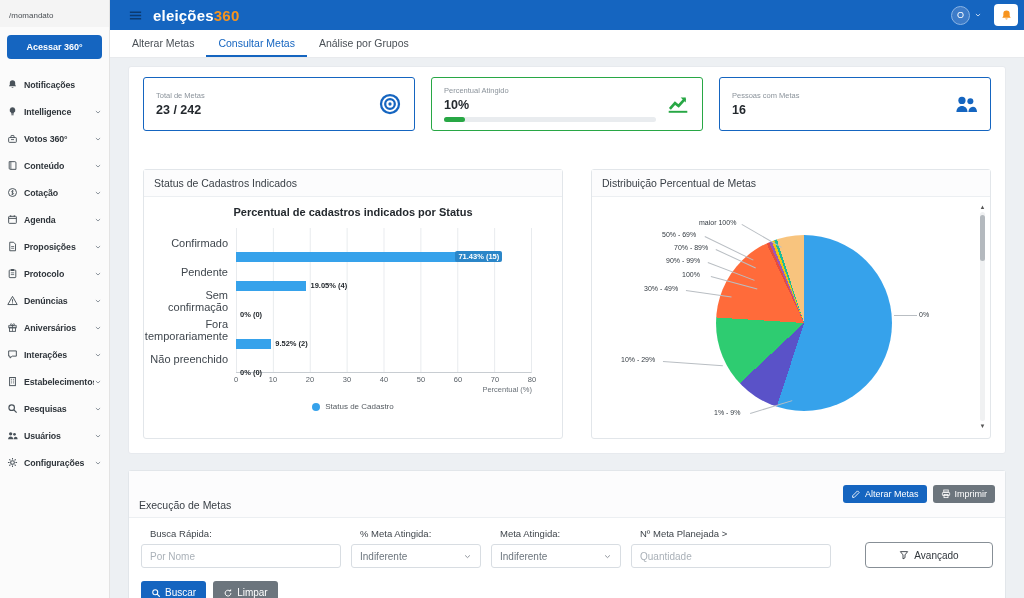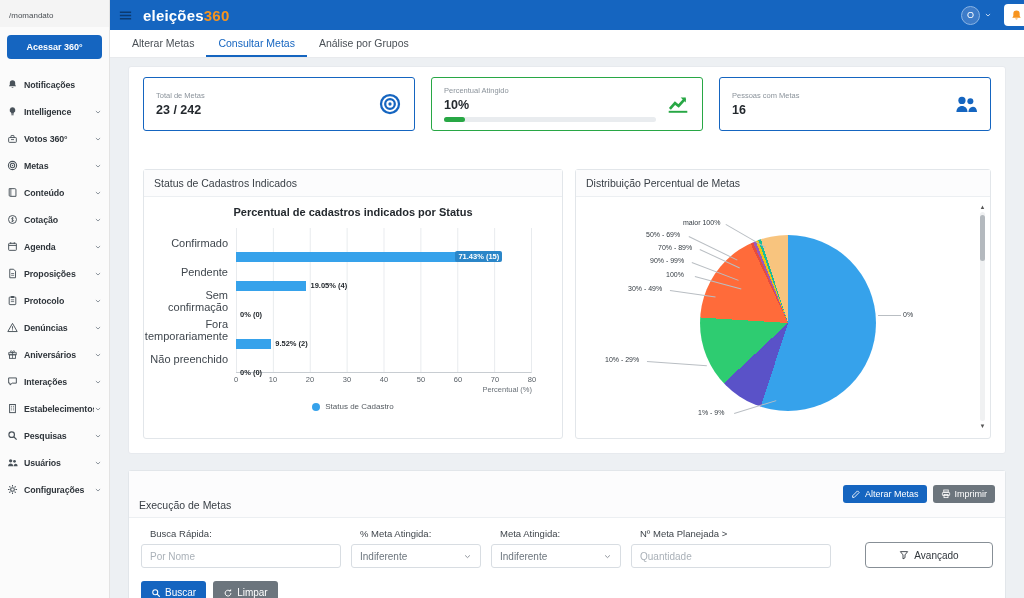--- a/index.html
+++ b/index.html
@@ -19,21 +19,21 @@
   .nav-item{display:flex;align-items:center;height:27px;padding:0 7px;cursor:pointer;}
   .nav-icon{width:11px;height:11px;color:#49525a;margin-right:6px;flex-shrink:0;display:flex;}
   .nav-icon svg{width:11px;height:11px;}
   .nav-label{font-size:8.8px;font-weight:bold;color:#2f353b;letter-spacing:-0.1px;
              white-space:nowrap;overflow:hidden;flex:1;}
   .nav-chev{width:8px;height:8px;color:#7a838c;flex-shrink:0;display:flex;}
   .nav-chev svg{width:8px;height:8px;}
 
   
   .topbar{position:absolute;left:110px;right:0;top:0;height:30px;background:#1565c0;display:flex;
-          align-items:center;padding:0 8px;overflow:hidden;box-sizing:border-box;z-index:5;justify-content:space-between;}
+          align-items:center;padding:0 18px;overflow:hidden;box-sizing:border-box;z-index:5;justify-content:space-between;}
   .menu-toggle{color:#0b3a70;cursor:pointer;}
   .menu-toggle svg{width:15px;height:15px;}
   .logo{margin-left:10px;font-size:15px;font-weight:bold;color:#fff;letter-spacing:.2px;}
   .logo .accent{color:#f7941e;}
   .header-right{margin-left:auto;display:flex;align-items:center;gap:12px;}
   .avatar-group{display:flex;align-items:center;gap:4px;cursor:pointer;}
   .avatar{width:17px;height:17px;border-radius:50%;background:#3d7cc9;border:1.5px solid #8ab4e4;
           color:#fff;font-size:9px;display:flex;align-items:center;justify-content:center;box-sizing:content-box;}
   .chev-white{color:#dce7f5;}
   .chev-white svg{width:8px;height:8px;}
@@ -60,21 +60,21 @@
         min-height:54px;box-sizing:border-box;}
   .card-info{flex:1;min-width:0;}
   .card-label{font-size:7.5px;color:#8b939b;}
   .card-value{font-size:12.5px;font-weight:bold;color:#24292e;margin-top:3px;}
   .card-progress{height:5px;background:#e9ecef;border-radius:3px;margin-top:5px;}
   .card-progress-fill{height:100%;background:#28a745;border-radius:3px;}
   .card-icon{flex-shrink:0;margin-left:10px;display:flex;}
   .card-icon svg{width:24px;height:24px;}
 
   
-  .charts-row{display:flex;gap:12px;margin-top:38px;}
+  .charts-row{display:flex;gap:28px;margin-top:38px;}
   .panel{background:#fff;border:1px solid #e2e6ea;border-radius:3px;box-sizing:border-box;}
   .barpanel{width:420px;height:270px;flex-shrink:0;}
   .piepanel{flex:1;height:270px;position:relative;}
   .panel-header{padding:7px 10px;border-bottom:1px solid #eceff2;background:#fcfcfd;
                 font-size:10.5px;color:#3a4047;}
 
   
   .bc-title{text-align:center;font-size:11px;font-weight:bold;color:#24292e;margin:9px 0 10px;}
   .bc-body{position:relative;}
   .bc-grid{position:absolute;left:92px;right:30px;top:0;bottom:0;
@@ -168,35 +168,20 @@
           </span>
         </div>
         <div class="nav-item">
           <span class="nav-icon">
             <svg viewBox="0 0 16 16" fill="currentColor" aria-hidden="true">
               <rect x="2.4" y="6.6" width="11.2" height="7" rx="1" fill="none" stroke="currentColor" stroke-width="1.4"></rect>
               <path d="M5.4 6.6l.8-3h3.6l.8 3M5.8 9.6h4.4" fill="none" stroke="currentColor" stroke-width="1.3"></path>
             </svg>
           </span>
           <span class="nav-label">Votos 360°</span>
-          <span class="nav-chev">
-            <svg viewBox="0 0 16 16" fill="currentColor" aria-hidden="true">
-              <path d="M3.8 6 8 10l4.2-4" fill="none" stroke="currentColor" stroke-width="1.7"></path>
-            </svg>
-          </span>
-        </div>
-        <div class="nav-item">
-          <span class="nav-icon">
-            <svg viewBox="0 0 16 16" fill="currentColor" aria-hidden="true">
-              <circle cx="8" cy="8" r="6" fill="none" stroke="currentColor" stroke-width="1.5"></circle>
-              <circle cx="8" cy="8" r="3.2" fill="none" stroke="currentColor" stroke-width="1.5"></circle>
-              <circle cx="8" cy="8" r="1.1"></circle>
-            </svg>
-          </span>
-          <span class="nav-label">Metas</span>
           <span class="nav-chev">
             <svg viewBox="0 0 16 16" fill="currentColor" aria-hidden="true">
               <path d="M3.8 6 8 10l4.2-4" fill="none" stroke="currentColor" stroke-width="1.7"></path>
             </svg>
           </span>
         </div>
         <div class="nav-item">
           <span class="nav-icon">
             <svg viewBox="0 0 16 16" fill="currentColor" aria-hidden="true">
               <path d="M3.2 2.4h8.2A1.6 1.6 0 0 1 13 4v9.6H4.8a1.6 1.6 0 0 1-1.6-1.6V2.4z" fill="none" stroke="currentColor" stroke-width="1.4"></path>

